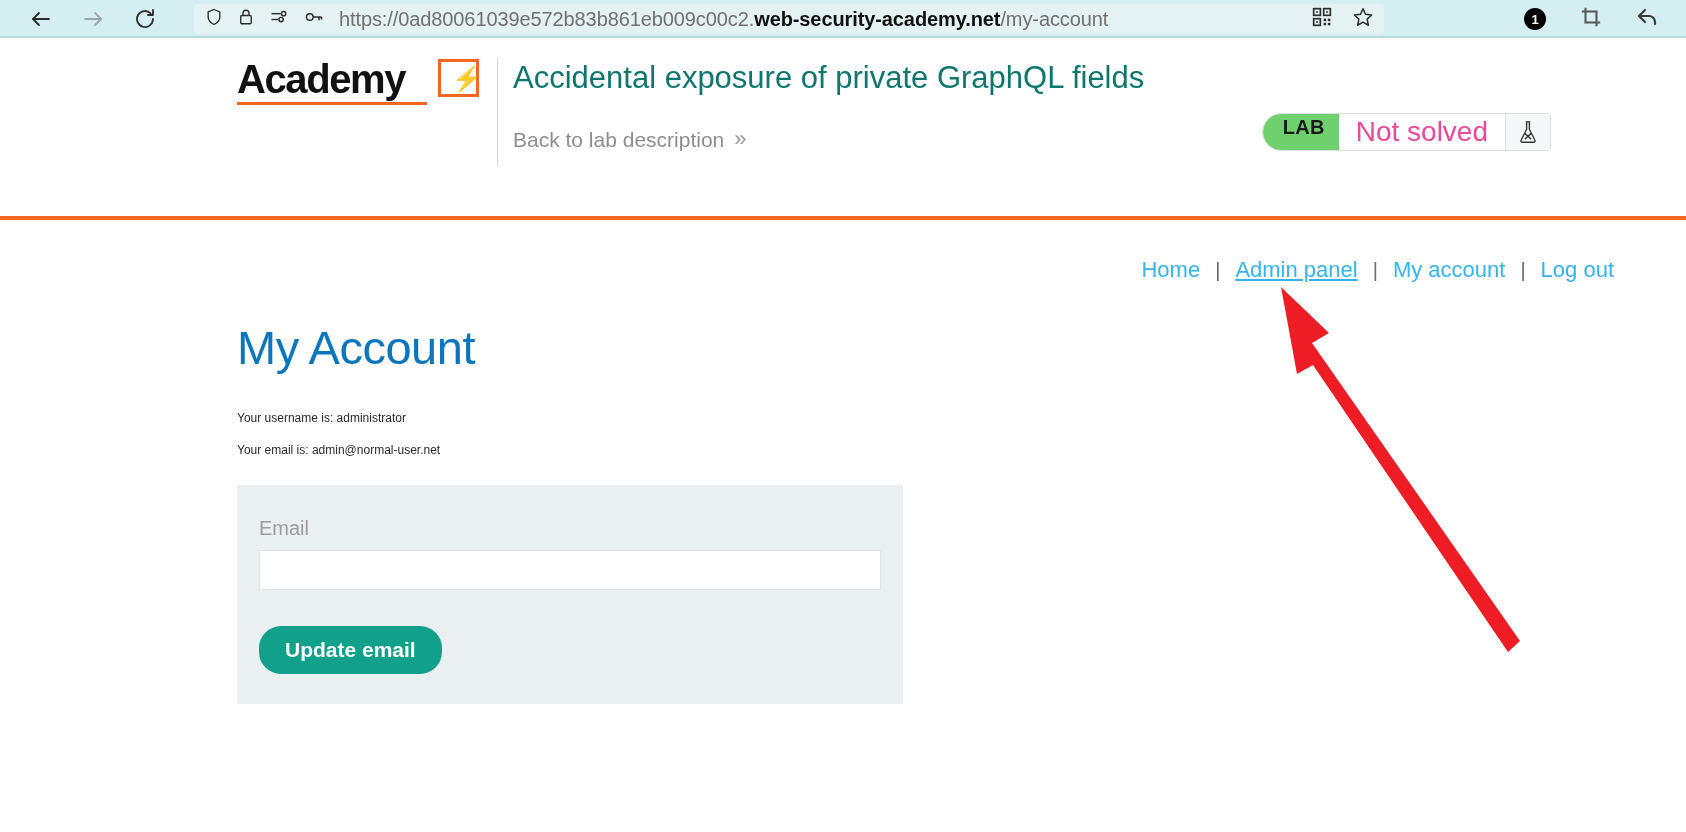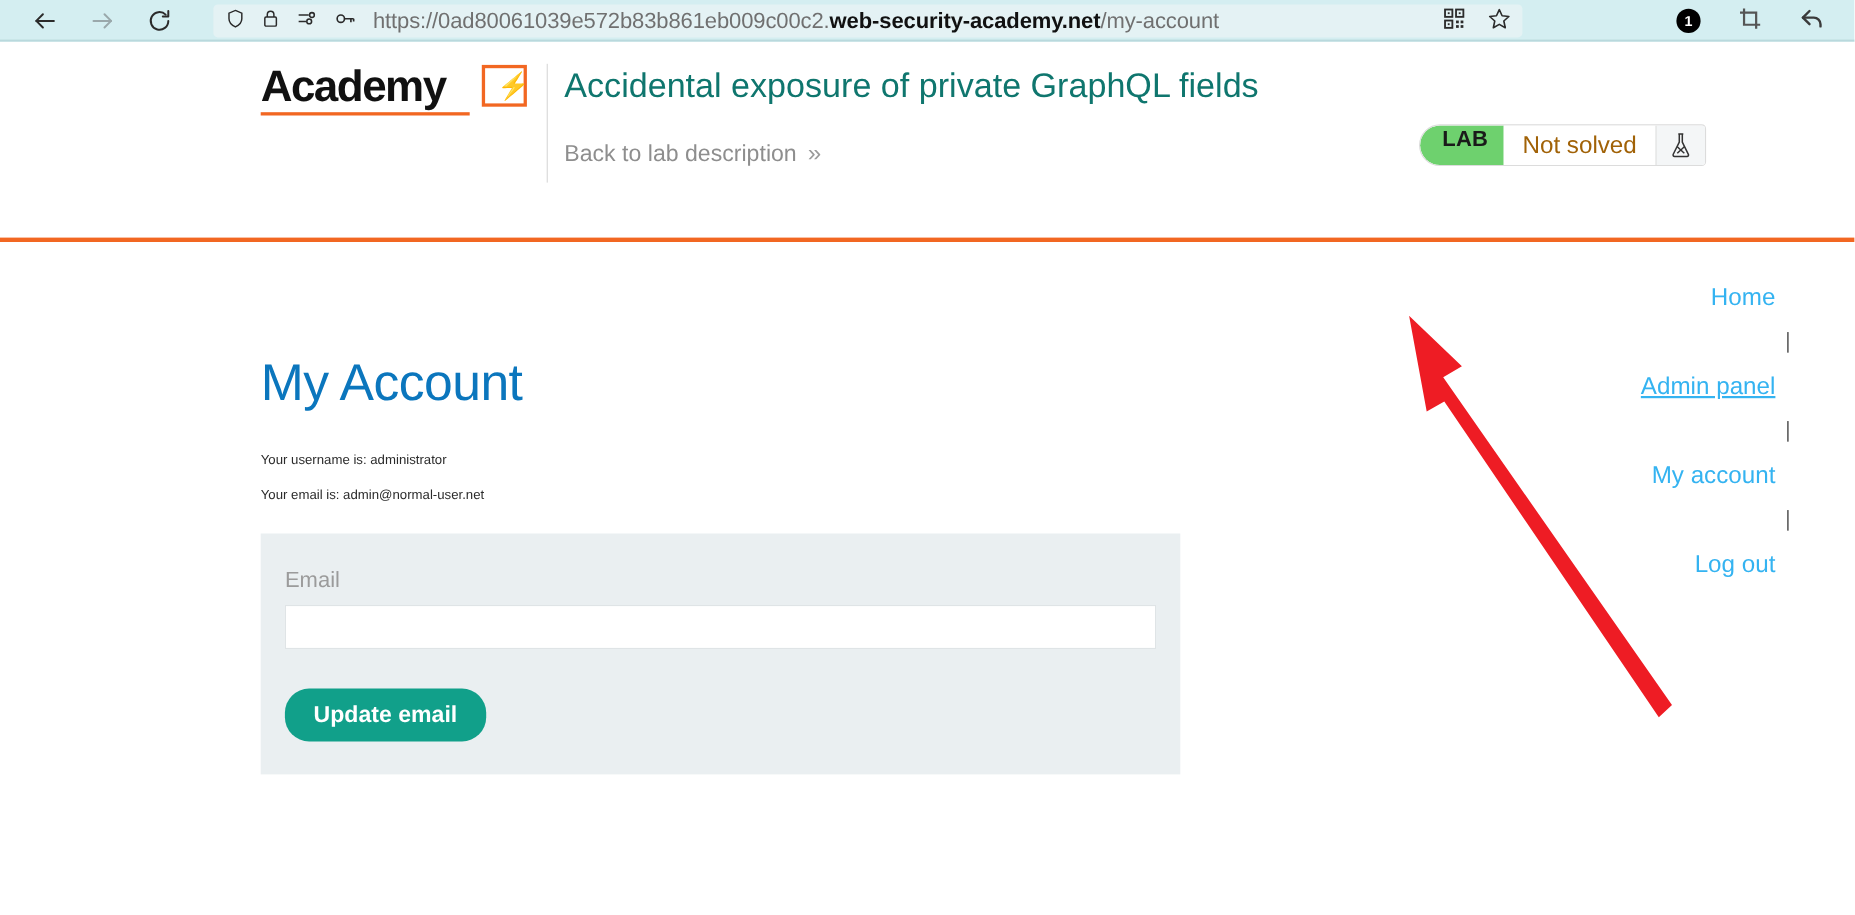--- a/index.html
+++ b/index.html
@@ -205,22 +205,22 @@
     color: #1a1a1a;
     font-weight: bold;
     font-size: 20px;
     display: flex;
     align-items: center;
     padding: 0 14px 10px 20px;
     border-radius: 19px 0 0 19px;
     letter-spacing: 0.3px;
   }
   #lab-state {
-    color: #a16207;
-    font-size: 22px;
+    color: #ec4899;
+    font-size: 28px;
     display: flex;
     align-items: center;
     padding: 0 17px;
     background: #fff;
   }
   #lab-flask {
     width: 44px;
     background: #f4f6f7;
     border-left: 1px solid #e0e0e0;
     display: flex;
@@ -244,25 +244,24 @@
     left: 0;
     width: 1686px;
     height: 612px;
     background: #ffffff;
   }
   #site-nav {
     position: absolute;
     right: 58px;
     top: 37px;
     display: flex;
-    align-items: flex-end;
+    align-items: center;
     font-size: 22px;
     color: #34b3f1;
-    gap: 16px;
-    flex-direction: column;
+    gap: 1px;
   }
   #site-nav a {
     color: #34b3f1;
     text-decoration: none;
     padding: 0 14px;
     white-space: nowrap;
   }
   #site-nav a.hovered { text-decoration: underline; }
   #site-nav .sep {
     color: #6b6b6b;
@@ -284,21 +283,21 @@
   }
   .info-line {
     font-size: 12px;
     color: #2b2b2b;
     margin-bottom: 18px;
   }
   #email-form {
     margin-top: 28px;
     background: #eaeff1;
     padding: 32px 22px 30px 22px;
-    width: 836px;
+    width: 666px;
     box-sizing: border-box;
   }
   #email-label {
     display: block;
     font-size: 20px;
     color: #9b9b9b;
     margin-bottom: 10px;
   }
   #email-input {
     display: block;

